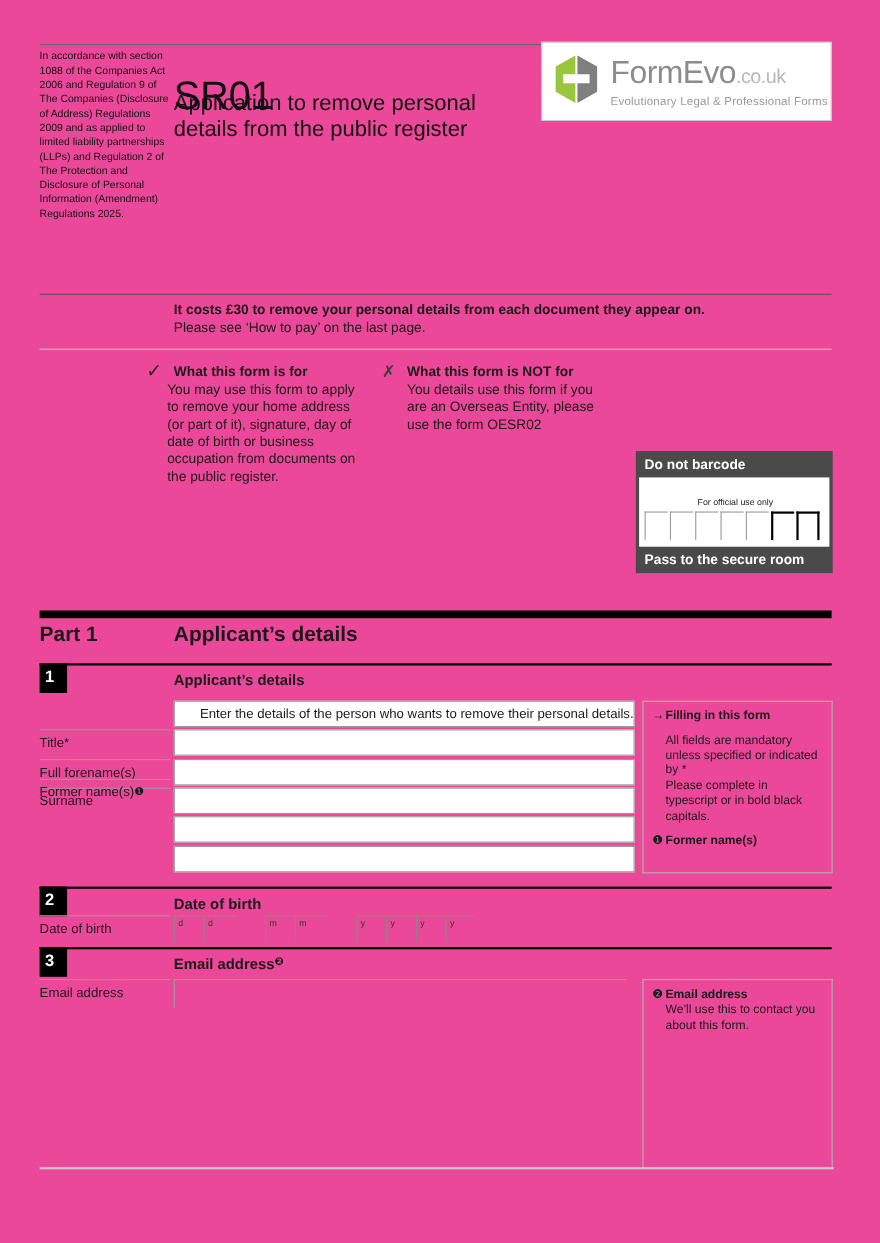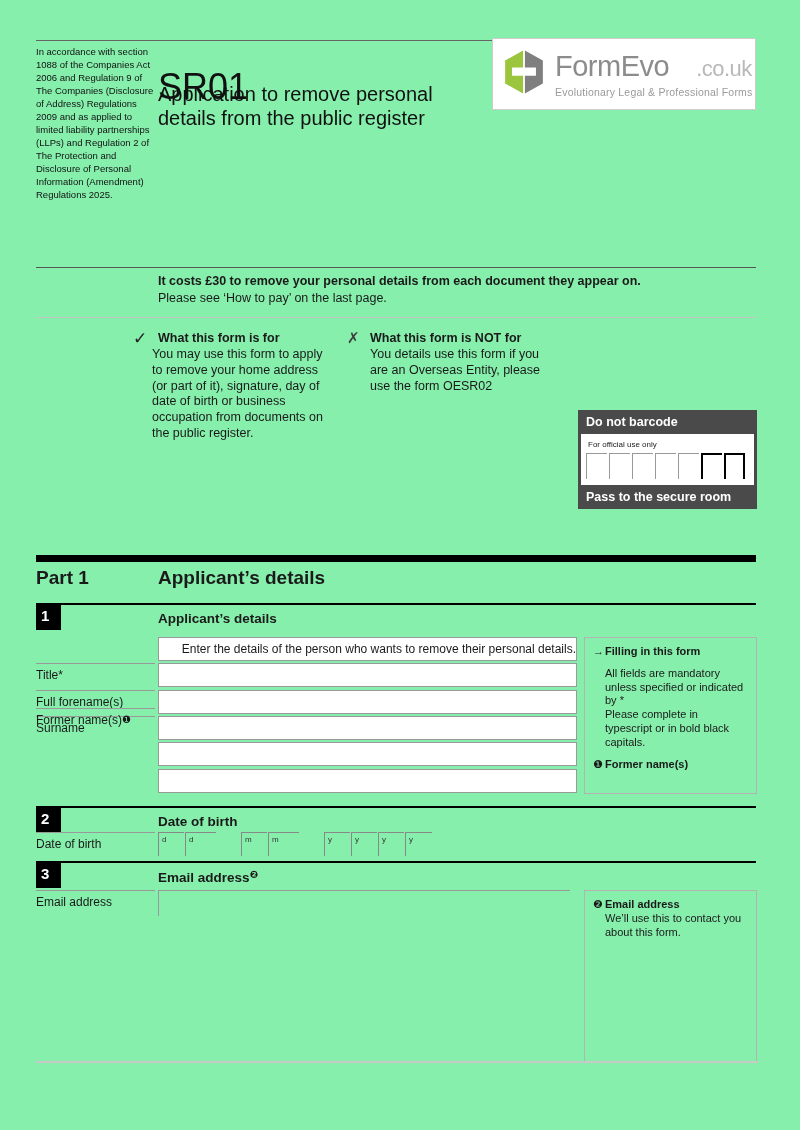--- a/index.html
+++ b/index.html
@@ -1,34 +1,34 @@
 <!DOCTYPE html>
 <html><head>
 <meta charset="utf-8">
 <style>
   html,body{margin:0;padding:0;background:#fff;}
-  .page{position:relative;width:800px;height:1130px;background:#86efac;overflow:hidden;
+  .page{position:relative;width:800px;height:1130px;background:#ec4899;overflow:hidden;
         font-family:"Liberation Sans","DejaVu Sans",sans-serif;color:#1a1a1a;}
   .abs{position:absolute;}
   .rule{position:absolute;}
   .b{font-weight:bold;}
   .body-txt{font-size:12.5px;line-height:15.8px;color:#1a1a1a;}
   .small-txt{font-size:9.5px;line-height:13px;color:#111;}
   
   .logo-box{position:absolute;left:492px;top:38px;width:264px;height:72px;border:1px solid #ccc;
             display:flex;align-items:center;padding:0 0 0 8px;box-sizing:border-box;background:#fff;}
   .logo-text{margin-left:8px;}
   .logo-line1{font-size:29px;line-height:30px;letter-spacing:-0.5px;}
   .logo-brand{color:#8c8c8c;}
-  .logo-suffix{color:#b8b8b8;font-size:22px;padding-left:27px;}
+  .logo-suffix{color:#b8b8b8;font-size:18px;}
   .logo-tagline{font-size:10.5px;color:#9a9a9a;letter-spacing:0.2px;margin-top:2px;}
   
   .ou-box{position:absolute;left:578px;top:410px;width:179px;background:#4a4a4a;box-sizing:border-box;padding:0 3px;}
   .ou-bar{color:#fff;font-weight:bold;font-size:12.5px;padding:5px 5px;}
-  .ou-panel{background:#fff;padding:4px 5px 6px 5px;}
+  .ou-panel{background:#fff;padding:16px 5px 6px 5px;text-align:center;}
   .ou-label{font-size:8px;color:#222;margin:2px 0 4px 2px;}
   .ou-cells{display:flex;gap:2px;}
   .ou-cell{width:21px;height:26px;border-top:1.5px solid #999;border-left:1.5px solid #999;box-sizing:border-box;}
   .ou-cell.thick{border-top:2.5px solid #000;border-left:2.5px solid #000;}
   .ou-cell.thick-end{border-right:2.5px solid #000;}
   
   .sec-rule{position:absolute;left:36px;width:720px;height:2px;background:#000;}
   .sec-num{position:absolute;left:36px;width:25px;height:27px;background:#000;color:#fff;
            font-weight:bold;font-size:15px;line-height:26px;padding-left:5px;box-sizing:border-box;}
   .sec-title{position:absolute;left:158px;font-size:13.5px;font-weight:bold;}

